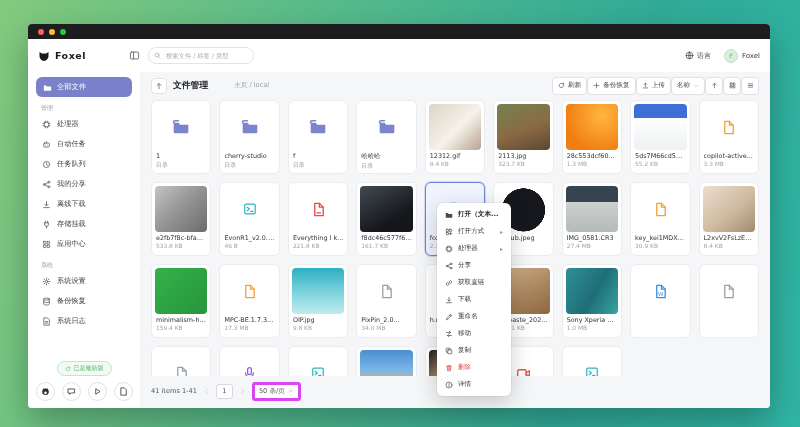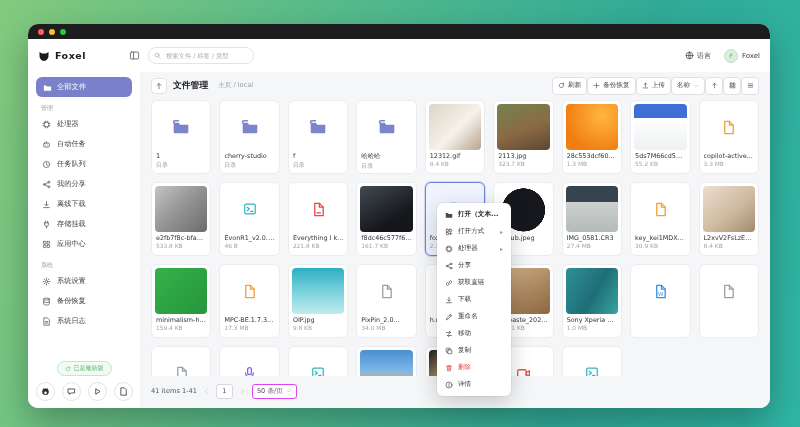--- a/index.html
+++ b/index.html
@@ -1,19 +1,19 @@
 <!DOCTYPE html>
 <html><head>
 <meta charset="utf-8">
 <style>
   html,body{margin:0;padding:0;overflow:hidden}
   body{font-family:"DejaVu Sans","Liberation Sans",sans-serif;-webkit-font-smoothing:antialiased}
   .stage{position:relative;width:800px;height:427px;overflow:hidden;
     background:linear-gradient(105deg,#83ca7d 0%,#55ba8b 38%,#31ab98 72%,#2fb5a4 100%)}
-  .window{position:absolute;left:28px;top:24px;width:742px;height:384px;border-radius:10px;
+  .window{position:absolute;left:28px;top:24px;width:742px;height:384px;border-radius:4px;
     overflow:hidden;background:#fff;box-shadow:0 14px 34px rgba(0,0,0,.28)}
   
   .titlebar{height:15px;background:#1d1d1f;display:flex;align-items:center;padding:0 10px;gap:5px}
   .dot{width:6px;height:6px;border-radius:50%}
   .dot.r{background:#ff5f57}.dot.y{background:#febc2e}.dot.g{background:#28c840}
   
   .header{height:33px;display:flex;align-items:center;padding:0 10px;background:#fff}
   .logoblk{width:102px;display:flex;align-items:center;gap:5px;flex:none}
   .brand{font-size:9.5px;font-weight:bold;color:#1b1b1f;letter-spacing:.5px}
   .collapse{margin-left:auto;color:#6d6d74;cursor:pointer}
@@ -43,42 +43,42 @@
   .footicons{display:flex;gap:7px}
   .footbtn{width:17px;height:17px;border-radius:50%;border:1px solid #e2e2e7;display:flex;
     align-items:center;justify-content:center;color:#2f2f35;cursor:pointer;background:#fff}
   
   .main{flex:1;background:#f5f6f8;display:flex;flex-direction:column;padding:0 11px;
     box-sizing:border-box;min-width:0}
   .main-hdr{height:27px;display:flex;align-items:center;gap:6px;flex:none}
   .upbtn{width:14px;height:14px;border:1px solid #e2e2e7;border-radius:4px;background:#fff;
     display:flex;align-items:center;justify-content:center;color:#55555e;cursor:pointer}
   .pg-title{font-size:8.8px;font-weight:bold;color:#232328}
-  .crumb{font-size:6.6px;color:#9a9aa3;margin-left:4px}
+  .crumb{font-size:6.6px;color:#9a9aa3;margin-left:20px}
   .tools{margin-left:auto;display:flex;align-items:center;}
   .tbtn{height:16px;border:1px solid #e0e0e6;border-radius:4px;background:#fff;display:flex;
     align-items:center;gap:3px;padding:0 5px;font-size:6.6px;color:#43434b;cursor:pointer;white-space:nowrap}
   .tbtn.square{width:16px;padding:0;justify-content:center}
   
   .grid{margin-top:1px;display:grid;grid-template-columns:repeat(9,1fr);gap:8px;height:276px;
     overflow:hidden;flex:none}
   .card{background:#fff;border:1px solid #ececf0;border-radius:6px;display:flex;
     flex-direction:column;cursor:pointer;min-width:0;height:72px}
   .card.selected{border-color:#6d84dc;background:#f0f4ff;box-shadow:0 0 0 1px rgba(109,132,220,.25)}
   .thumb{margin:3px 3px 0;height:46px;border-radius:4px;flex:none;display:flex;
     align-items:center;justify-content:center;overflow:hidden}
   .labels{padding:2px 4px 0;min-width:0}
   .fname{font-size:6.4px;color:#333339;white-space:nowrap;overflow:hidden;text-overflow:ellipsis}
   .fmeta{font-size:5.9px;color:#a3a3ab;margin-top:1px;white-space:nowrap;overflow:hidden}
   
   .pager{height:30px;display:flex;align-items:center;gap:6px;font-size:6.6px;color:#55555e;flex:none}
   .pagebox{width:15px;height:13px;border:1px solid #d8d8df;border-radius:3px;background:#fff;
     display:flex;align-items:center;justify-content:center;cursor:pointer}
   .arrowbtn{color:#b9b9c2;cursor:pointer;display:flex}
-  .sizebox{height:13px;border:1px solid #d946ef;border-radius:3px;background:#fff;display:flex;
+  .sizebox{height:13px;border:3px solid #d946ef;border-radius:3px;background:#fff;display:flex;
     align-items:center;gap:3px;padding:0 4px;cursor:pointer}
   
   .ctxmenu{position:absolute;left:437px;top:203px;width:68px;background:#fff;border-radius:6px;
     box-shadow:0 6px 22px rgba(0,0,0,.20),0 0 0 1px rgba(0,0,0,.04);padding:3px;z-index:40}
   .mi{height:17px;display:flex;align-items:center;gap:5px;padding:0 5px;border-radius:4px;
     font-size:6.6px;color:#36363d;cursor:pointer}
   .mi .icon{color:#4a4a52}
   .mi.bold{font-weight:bold;color:#232328}
   .mi.danger,.mi.danger .icon{color:#e5484d}
   .mi .sub{margin-left:auto;color:#9a9aa3;font-size:6px}

